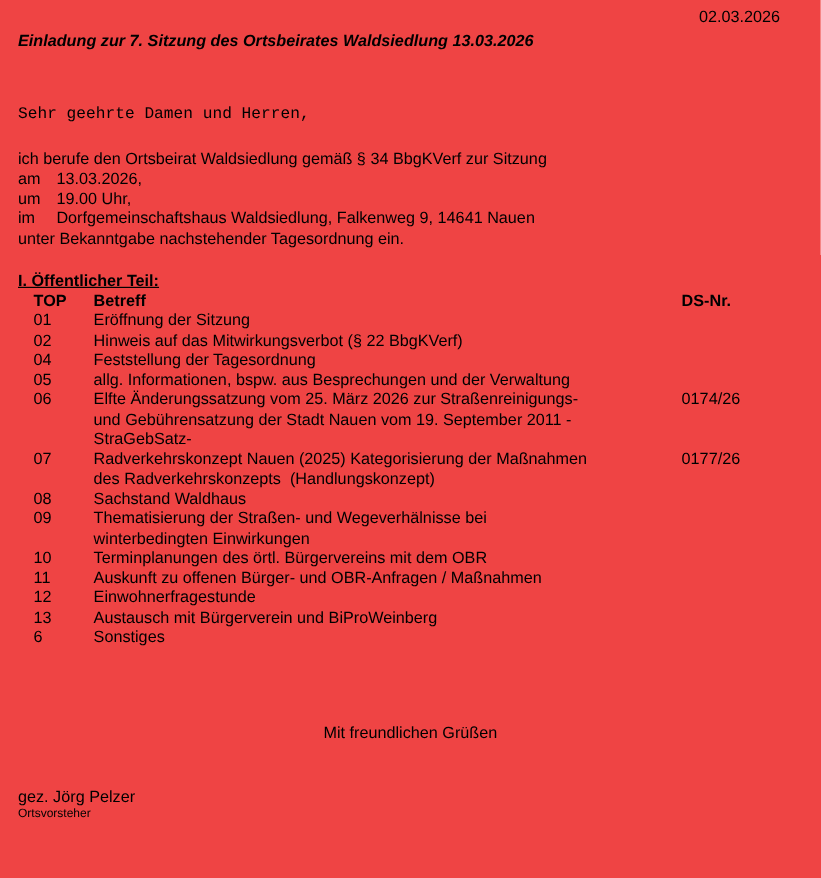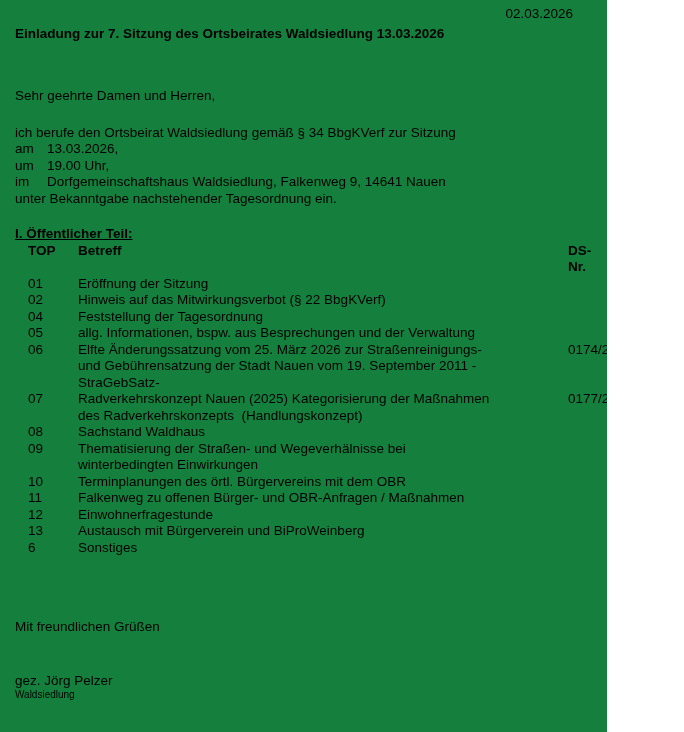--- a/index.html
+++ b/index.html
@@ -1,38 +1,40 @@
 <!DOCTYPE html>
 <html><head>
 <meta charset="utf-8">
 <style>
   html, body { margin: 0; padding: 0; background: #ffffff; }
   .page {
     position: relative;
-    width: 607px;
+    width: 684px;
     height: 732px;
-    background: #15803d;
+    background: #ef4444;
     color: #000000;
     font-family: "Liberation Sans", sans-serif;
     font-size: 13.5px;
     line-height: 16.5px;
     overflow: hidden;
     box-sizing: border-box;
     padding-top: 6px;
   }
   .date-line {
     text-align: right;
     padding-right: 34px;
   }
   .title {
     font-weight: bold;
     margin: 3px 34px 0 15px;
+    font-style: italic;
   }
   .salutation {
     margin: 46px 15px 0 15px;
+    font-family: Liberation Mono, monospace;
   }
   .intro {
     margin: 20px 15px 0 15px;
   }
   .meeting-line .mlabel {
     display: inline-block;
     width: 32px;
     font-weight: normal;
   }
   .section-heading {
@@ -54,20 +56,21 @@
   .agenda .cell-subject {
     white-space: pre-wrap;
   }
   .agenda .header-row .cell-top,
   .agenda .header-row .cell-subject,
   .agenda .header-row .cell-ds {
     font-weight: bold;
   }
   .closing {
     margin: 63px 15px 0 15px;
+    text-align: center;
   }
   .signature-name {
     margin: 37px 15px 0 15px;
   }
   .signature-role {
     margin: 0 15px 0 15px;
     font-size: 10px;
     line-height: 11px;
   }
 </style>
@@ -149,21 +152,21 @@
 winterbedingten Einwirkungen</div>
       <div class="cell-ds"></div>
     </div>
     <div class="row">
       <div class="cell-top">10</div>
       <div class="cell-subject">Terminplanungen des örtl. Bürgervereins mit dem OBR</div>
       <div class="cell-ds"></div>
     </div>
     <div class="row">
       <div class="cell-top">11</div>
-      <div class="cell-subject">Falkenweg zu offenen Bürger- und OBR-Anfragen / Maßnahmen</div>
+      <div class="cell-subject">Auskunft zu offenen Bürger- und OBR-Anfragen / Maßnahmen</div>
       <div class="cell-ds"></div>
     </div>
     <div class="row">
       <div class="cell-top">12</div>
       <div class="cell-subject">Einwohnerfragestunde</div>
       <div class="cell-ds"></div>
     </div>
     <div class="row">
       <div class="cell-top">13</div>
       <div class="cell-subject">Austausch mit Bürgerverein und BiProWeinberg</div>
@@ -172,15 +175,15 @@
     <div class="row">
       <div class="cell-top">6</div>
       <div class="cell-subject">Sonstiges</div>
       <div class="cell-ds"></div>
     </div>
   </div>
 
   <div class="closing">Mit freundlichen Grüßen</div>
 
   <div class="signature-name">gez. Jörg Pelzer</div>
-  <div class="signature-role">Waldsiedlung</div>
+  <div class="signature-role">Ortsvorsteher</div>
 
 </div>
 
 </body></html>

